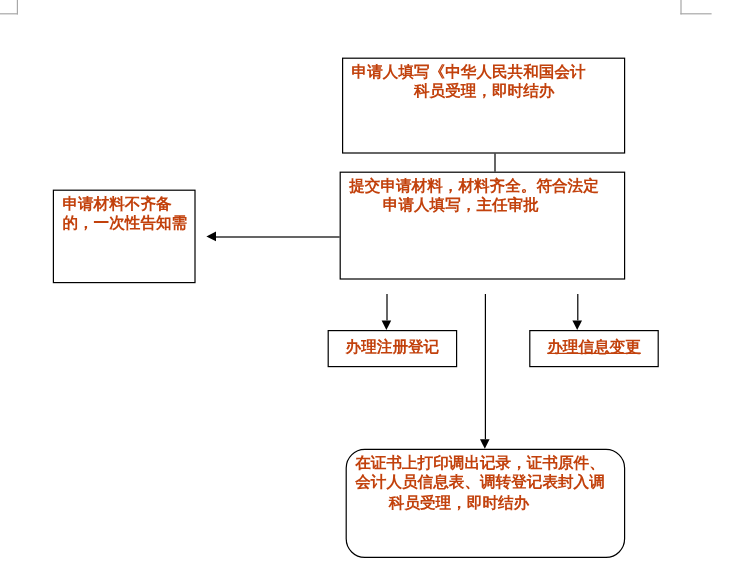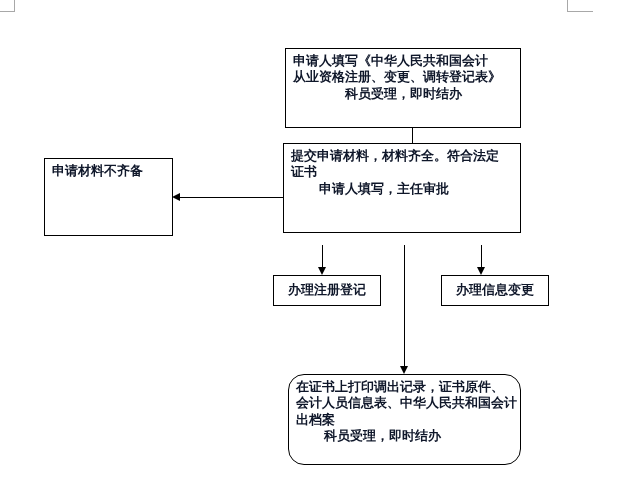--- a/index.html
+++ b/index.html
@@ -39,21 +39,21 @@
     border-left-width: 1px;
     border-bottom-width: 1px;
   }
 
   
   .node {
     position: absolute;
     box-sizing: border-box;
     border: 1px solid #000000;
     background: #ffffff;
-    color: #0f172a;
+    color: #c2410c;
     padding: 4px 6px 4px 7px;
     line-height: 1.26;
     font-size: 13px;
     font-weight: 700;
     letter-spacing: 0px;
   }
   .node .line {
     display: block;
     white-space: nowrap;
   }
@@ -66,23 +66,23 @@
   .node.single {
     display: flex;
     align-items: center;
     justify-content: center;
     padding: 3px;
   }
 
   
   #node-apply-form   { left: 285px; top: 48px;  width: 236px; height: 80px; }
   #node-submit       { left: 283px; top: 143px; width: 238px; height: 90px; }
-  #node-incomplete   { left: 44px;  top: 158px; width: 129px; height: 78px; }
+  #node-incomplete   { left: 44px;  top: 158px; width: 119px; height: 78px; }
   #node-registration { left: 273px; top: 275px; width: 108px; height: 31px; }
-  #node-info-change  { left: 441px; top: 275px; width: 108px; height: 31px; }
+  #node-info-change  { left: 441px; top: 275px; width: 108px; height: 31px; text-decoration: underline; }
   #node-transfer-out { left: 288px; top: 374px; width: 233px; height: 91px; border-radius: 16px; }
 
   
   .edge {
     position: absolute;
     background: #000000;
   }
   .edge.v { width: 1px; }
   .edge.h { height: 1px; }
 
@@ -117,38 +117,37 @@
 </head>
 <body>
 
 <div id="canvas">
 
   <div class="corner corner-tl"></div>
   <div class="corner corner-tr"></div>
 
   <div class="node" id="node-apply-form">
     <span class="line">申请人填写《中华人民共和国会计</span>
-    <span class="line">从业资格注册、变更、调转登记表》</span>
     <span class="line center">科员受理，即时结办</span>
   </div>
 
   <div class="edge v" id="edge-apply-to-submit"></div>
   <div class="arrowhead down" id="arrow-apply-to-submit"></div>
 
   <div class="node" id="node-submit">
     <span class="line">提交申请材料，材料齐全。符合法定</span>
-    <span class="line">证书</span>
     <span class="line indent">申请人填写，主任审批</span>
   </div>
 
   <div class="edge h" id="edge-submit-to-incomplete"></div>
   <div class="arrowhead left" id="arrow-submit-to-incomplete"></div>
 
   <div class="node" id="node-incomplete">
     <span class="line">申请材料不齐备</span>
+    <span class="line">的，一次性告知需</span>
   </div>
 
   <div class="edge v" id="edge-submit-to-reg"></div>
   <div class="arrowhead down" id="arrow-submit-to-reg"></div>
 
   <div class="edge v" id="edge-submit-to-info"></div>
   <div class="arrowhead down" id="arrow-submit-to-info"></div>
 
   <div class="edge v" id="edge-submit-to-transfer"></div>
   <div class="arrowhead down" id="arrow-submit-to-transfer"></div>
@@ -156,18 +155,17 @@
   <div class="node single" id="node-registration">
     <span class="line">办理注册登记</span>
   </div>
 
   <div class="node single" id="node-info-change">
     <span class="line">办理信息变更</span>
   </div>
 
   <div class="node" id="node-transfer-out">
     <span class="line">在证书上打印调出记录，证书原件、</span>
-    <span class="line">会计人员信息表、中华人民共和国会计</span>
-    <span class="line">出档案</span>
+    <span class="line">会计人员信息表、调转登记表封入调</span>
     <span class="line indent">科员受理，即时结办</span>
   </div>
 
 </div>
 
 </body></html>

